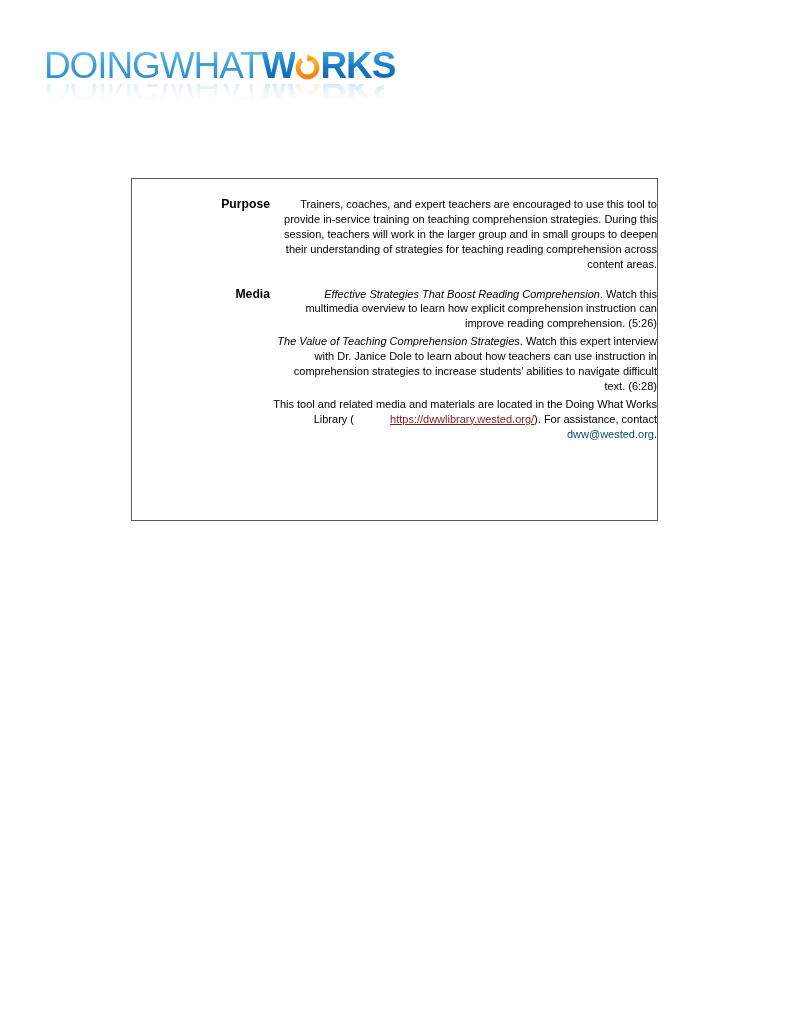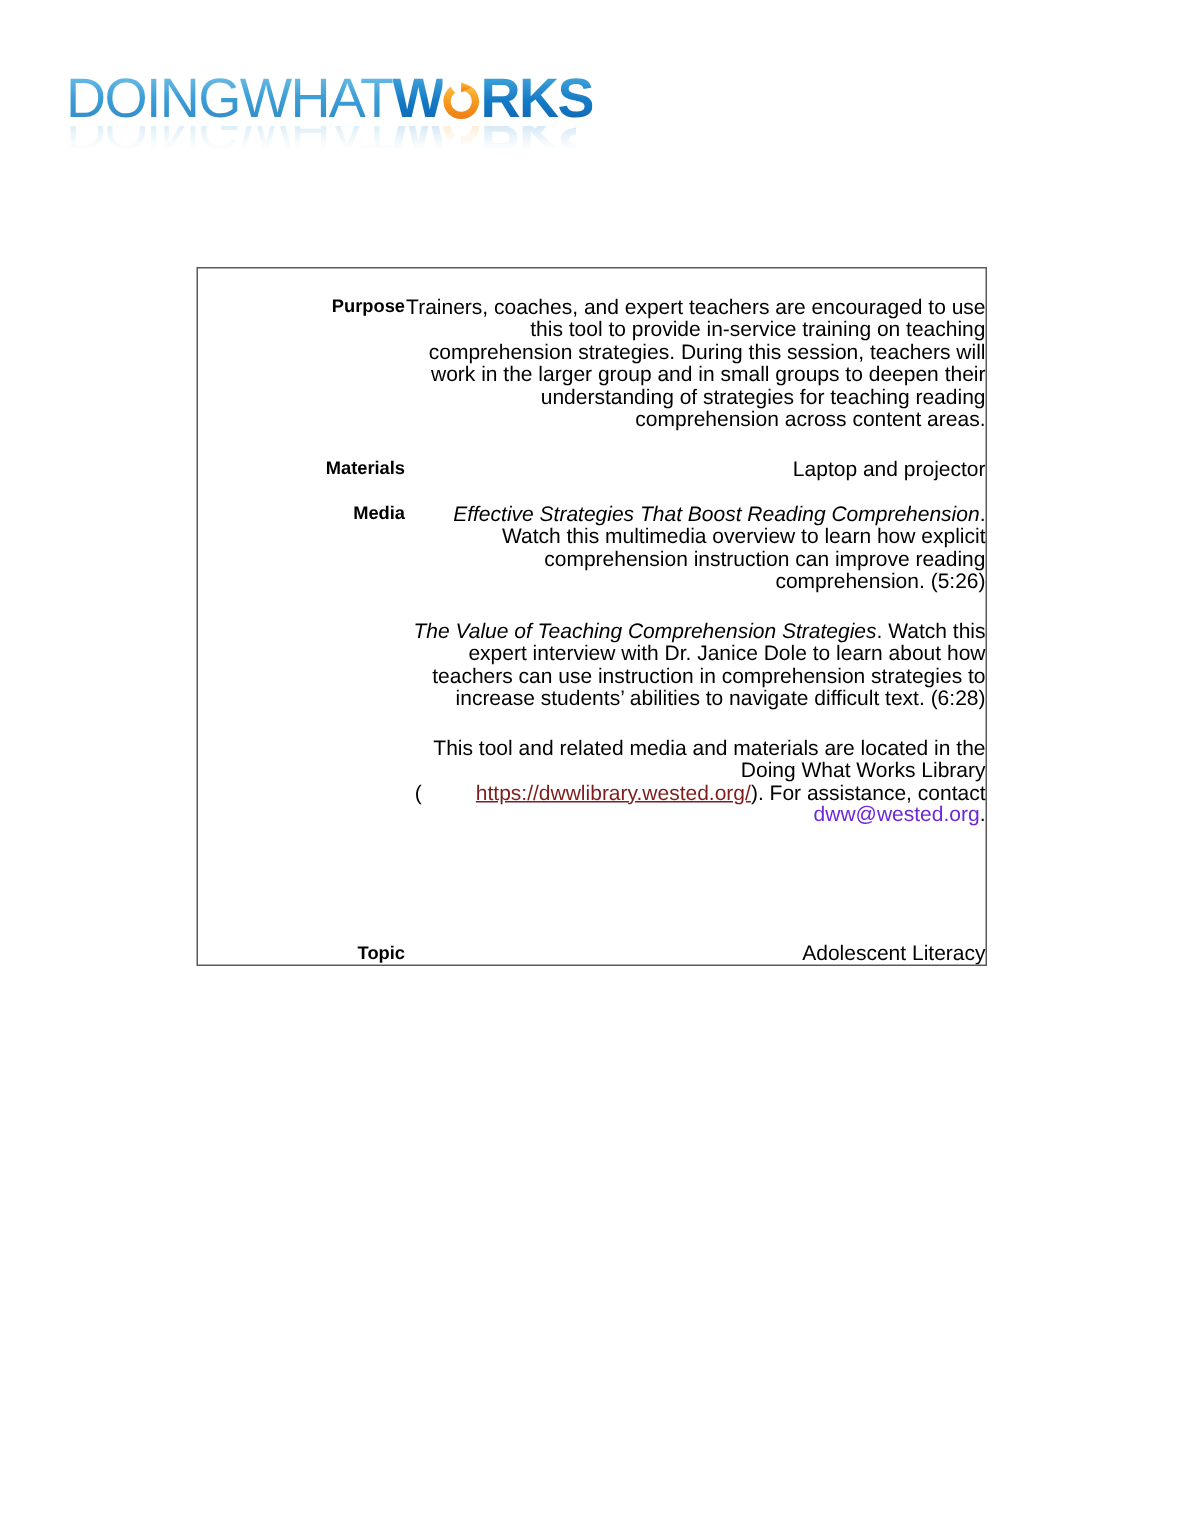--- a/index.html
+++ b/index.html
@@ -118,29 +118,29 @@
   .cell-label {
     width: 138px;
     padding: 17px 0 6px 9px;
     font-size: 12.2px;
     font-weight: 700;
     line-height: 15px;
     box-sizing: border-box;
   }
   .cell-body {
     padding: 17px 12px 6px 10px;
-    font-size: 14px;
+    font-size: 11px;
     line-height: 14.9px;
     box-sizing: border-box;
   }
   .cell-body p {
     margin: 0;
   }
   .cell-body p + p {
-    margin-top: 18px;
+    margin-top: 3px;
   }
   .media-title {
     font-style: italic;
   }
   .row-purpose .cell-label,
   .row-purpose .cell-body { padding-top: 18px; }
   .row-materials .cell-label,
   .row-materials .cell-body { padding-top: 19px; }
   .row-media .cell-label,
   .row-media .cell-body { padding-top: 15px; }
@@ -149,21 +149,21 @@
   .row-topic .cell-body { padding-top: 0px; }
   .row-practice .cell-label,
   .row-practice .cell-body { padding-top: 14px; padding-bottom: 31px; }
 
   a.doc-link {
     color: #7f1d1d;
     text-decoration: underline;
     padding-left: 36px;
   }
   a.doc-mail {
-    color: #6d28d9;
+    color: #0c4a6e;
     text-decoration: none;
   }
 </style>
 </head>
 <body>
 
 <div class="page">
 
   <div class="logo-block">
     <div class="logo-reflection" aria-hidden="true">
@@ -199,37 +199,25 @@
 
   <div class="info-table">
     <table>
       <tbody>
         <tr class="row-purpose">
           <td class="cell-label">Purpose</td>
           <td class="cell-body">
             <p>Trainers, coaches, and expert teachers are encouraged to use this tool to provide in-service training on teaching comprehension strategies. During this session, teachers will work in the larger group and in small groups to deepen their understanding of strategies for teaching reading comprehension across content areas.</p>
           </td>
         </tr>
-        <tr class="row-materials">
-          <td class="cell-label">Materials</td>
-          <td class="cell-body">
-            <p>Laptop and projector</p>
-          </td>
-        </tr>
         <tr class="row-media">
           <td class="cell-label">Media</td>
           <td class="cell-body">
             <p><span class="media-title">Effective Strategies That Boost Reading Comprehension</span><span>. Watch this multimedia overview to learn how explicit comprehension instruction can improve reading comprehension. (5:26)</span></p>
             <p><span class="media-title">The Value of Teaching Comprehension Strategies</span><span>. Watch this expert interview with Dr. Janice Dole to learn about how teachers can use instruction in comprehension strategies to increase students’ abilities to navigate difficult text. (6:28)</span></p>
             <p><span>This tool and related media and materials are located in the Doing What Works Library (</span><a class="doc-link" href="#">https://dwwlibrary.wested.org/</a><span>). For assistance, contact </span><a class="doc-mail" href="#">dww@wested.org</a><span>.</span></p>
           </td>
         </tr>
-        <tr class="row-topic">
-          <td class="cell-label">Topic</td>
-          <td class="cell-body">
-            <p>Adolescent Literacy</p>
-          </td>
-        </tr>
       </tbody>
     </table>
   </div>
 
 </div>
 
 </body></html>

